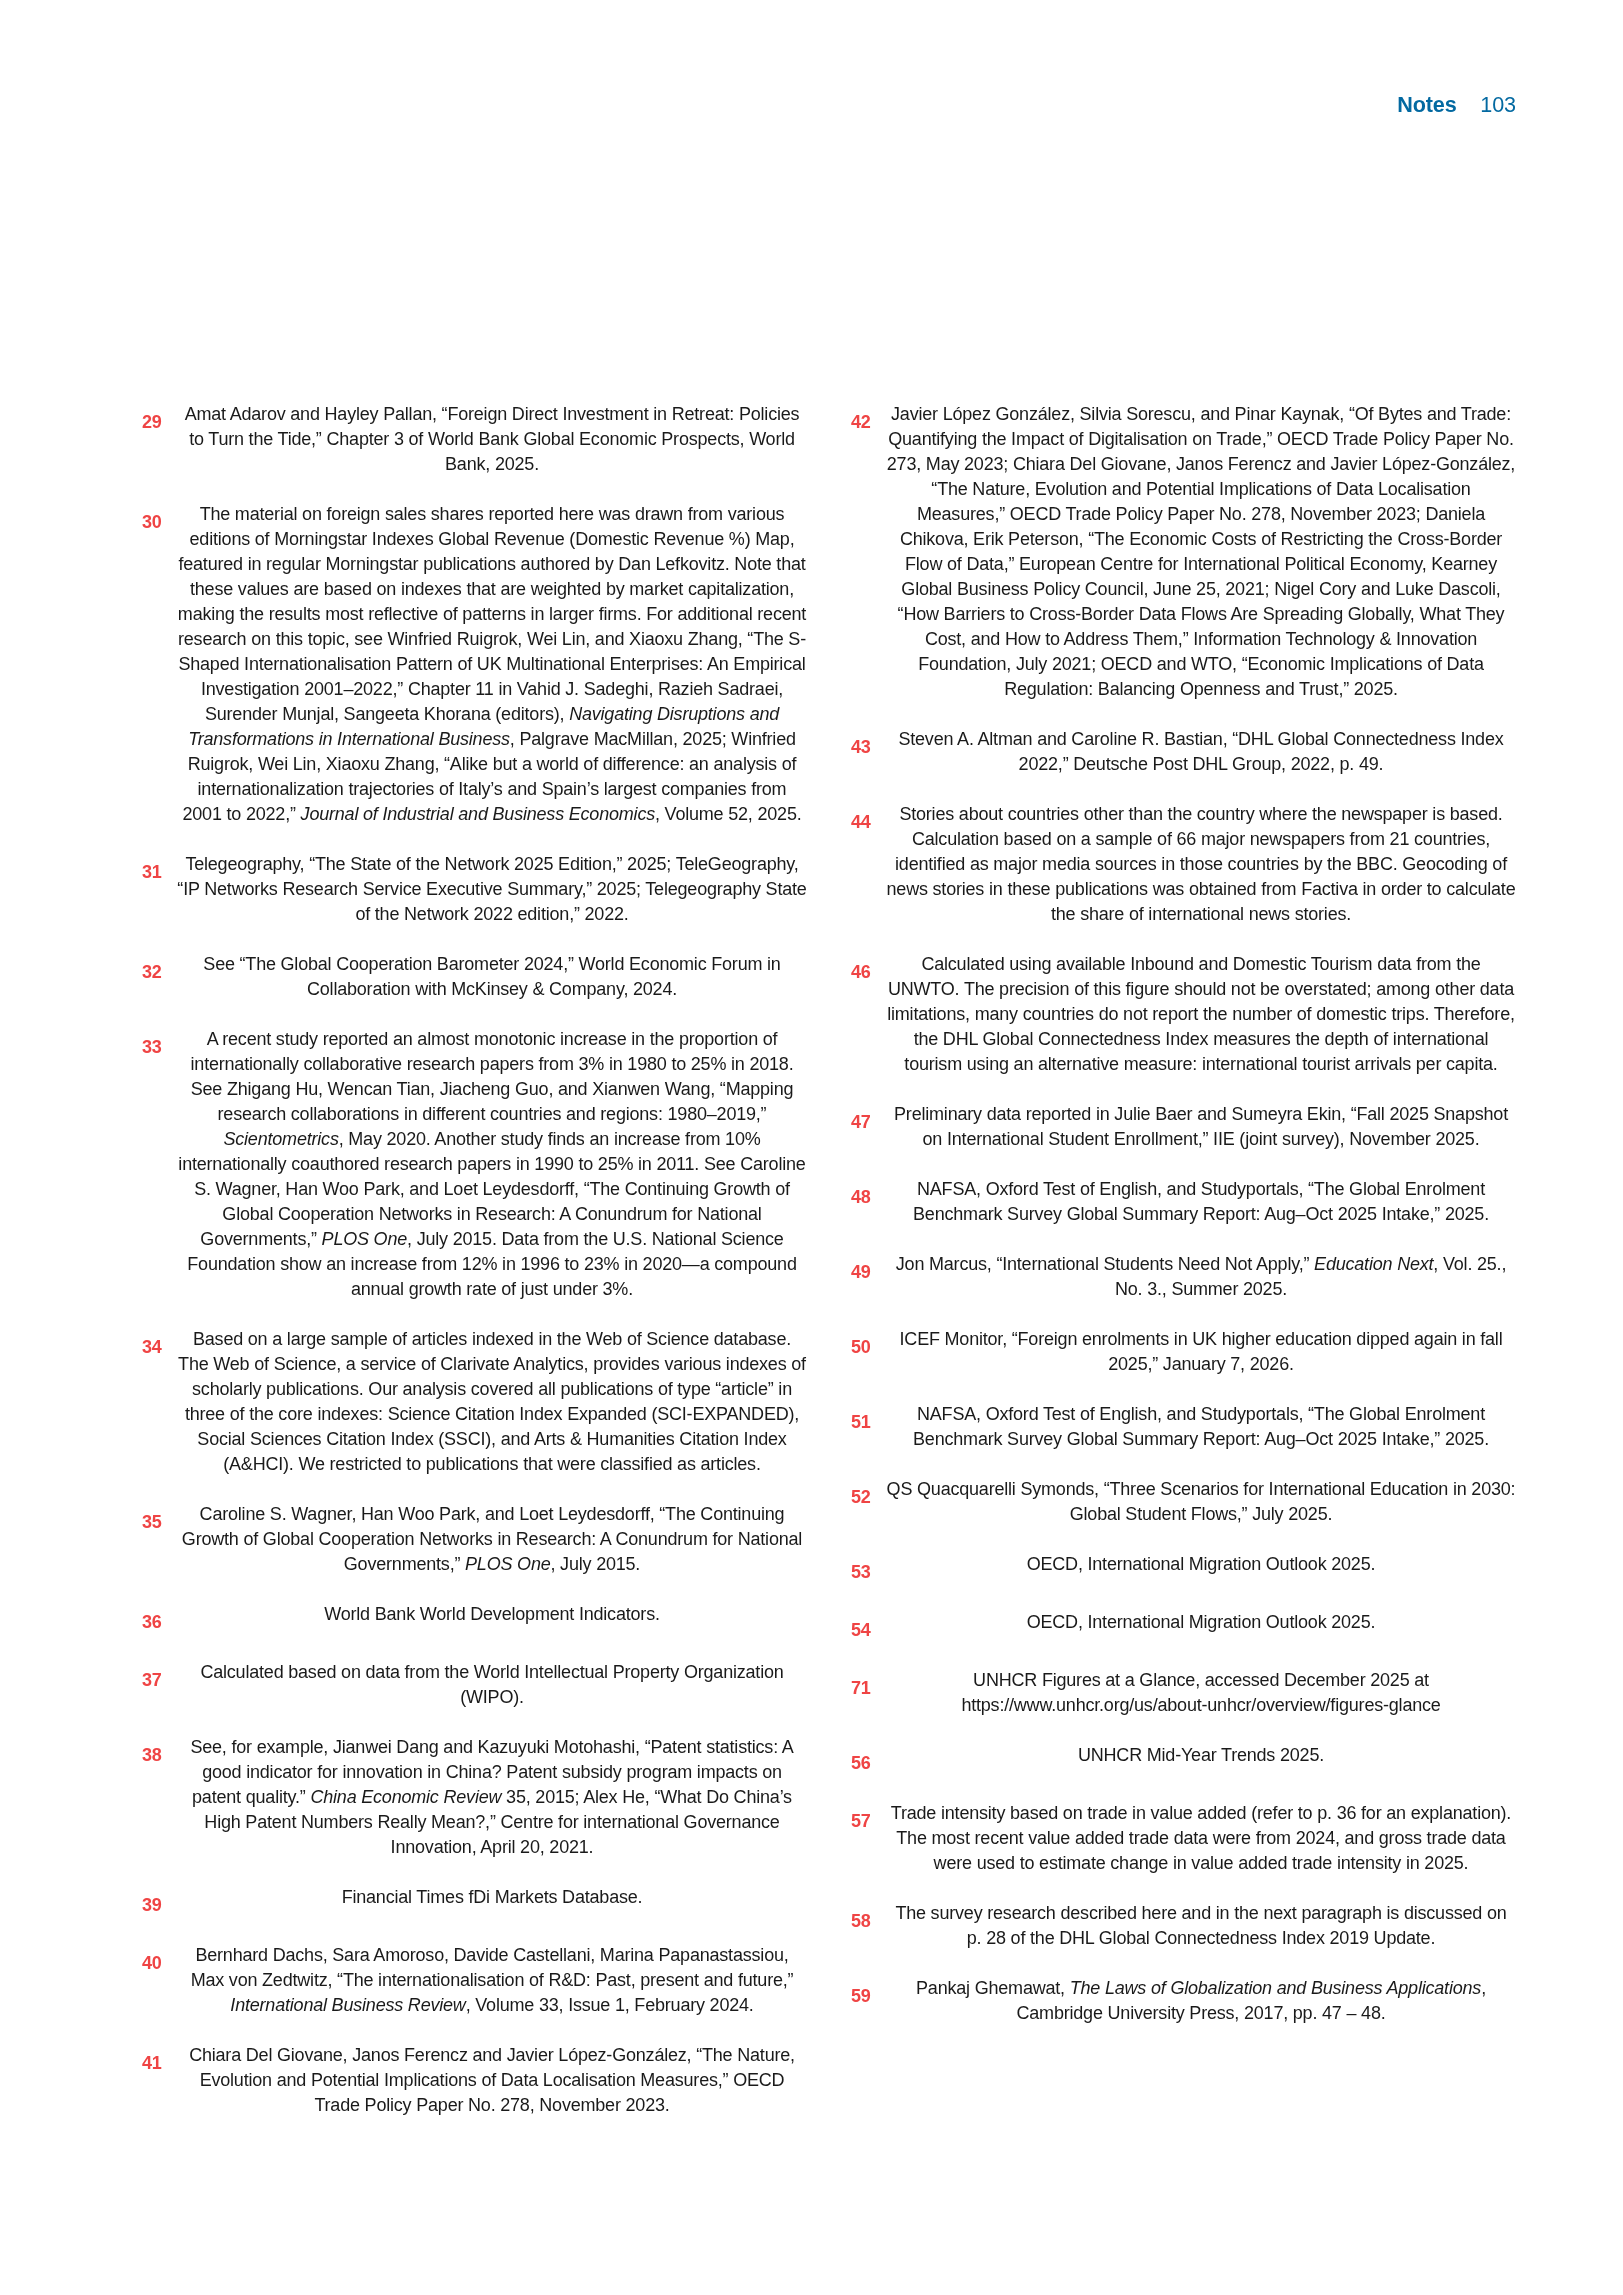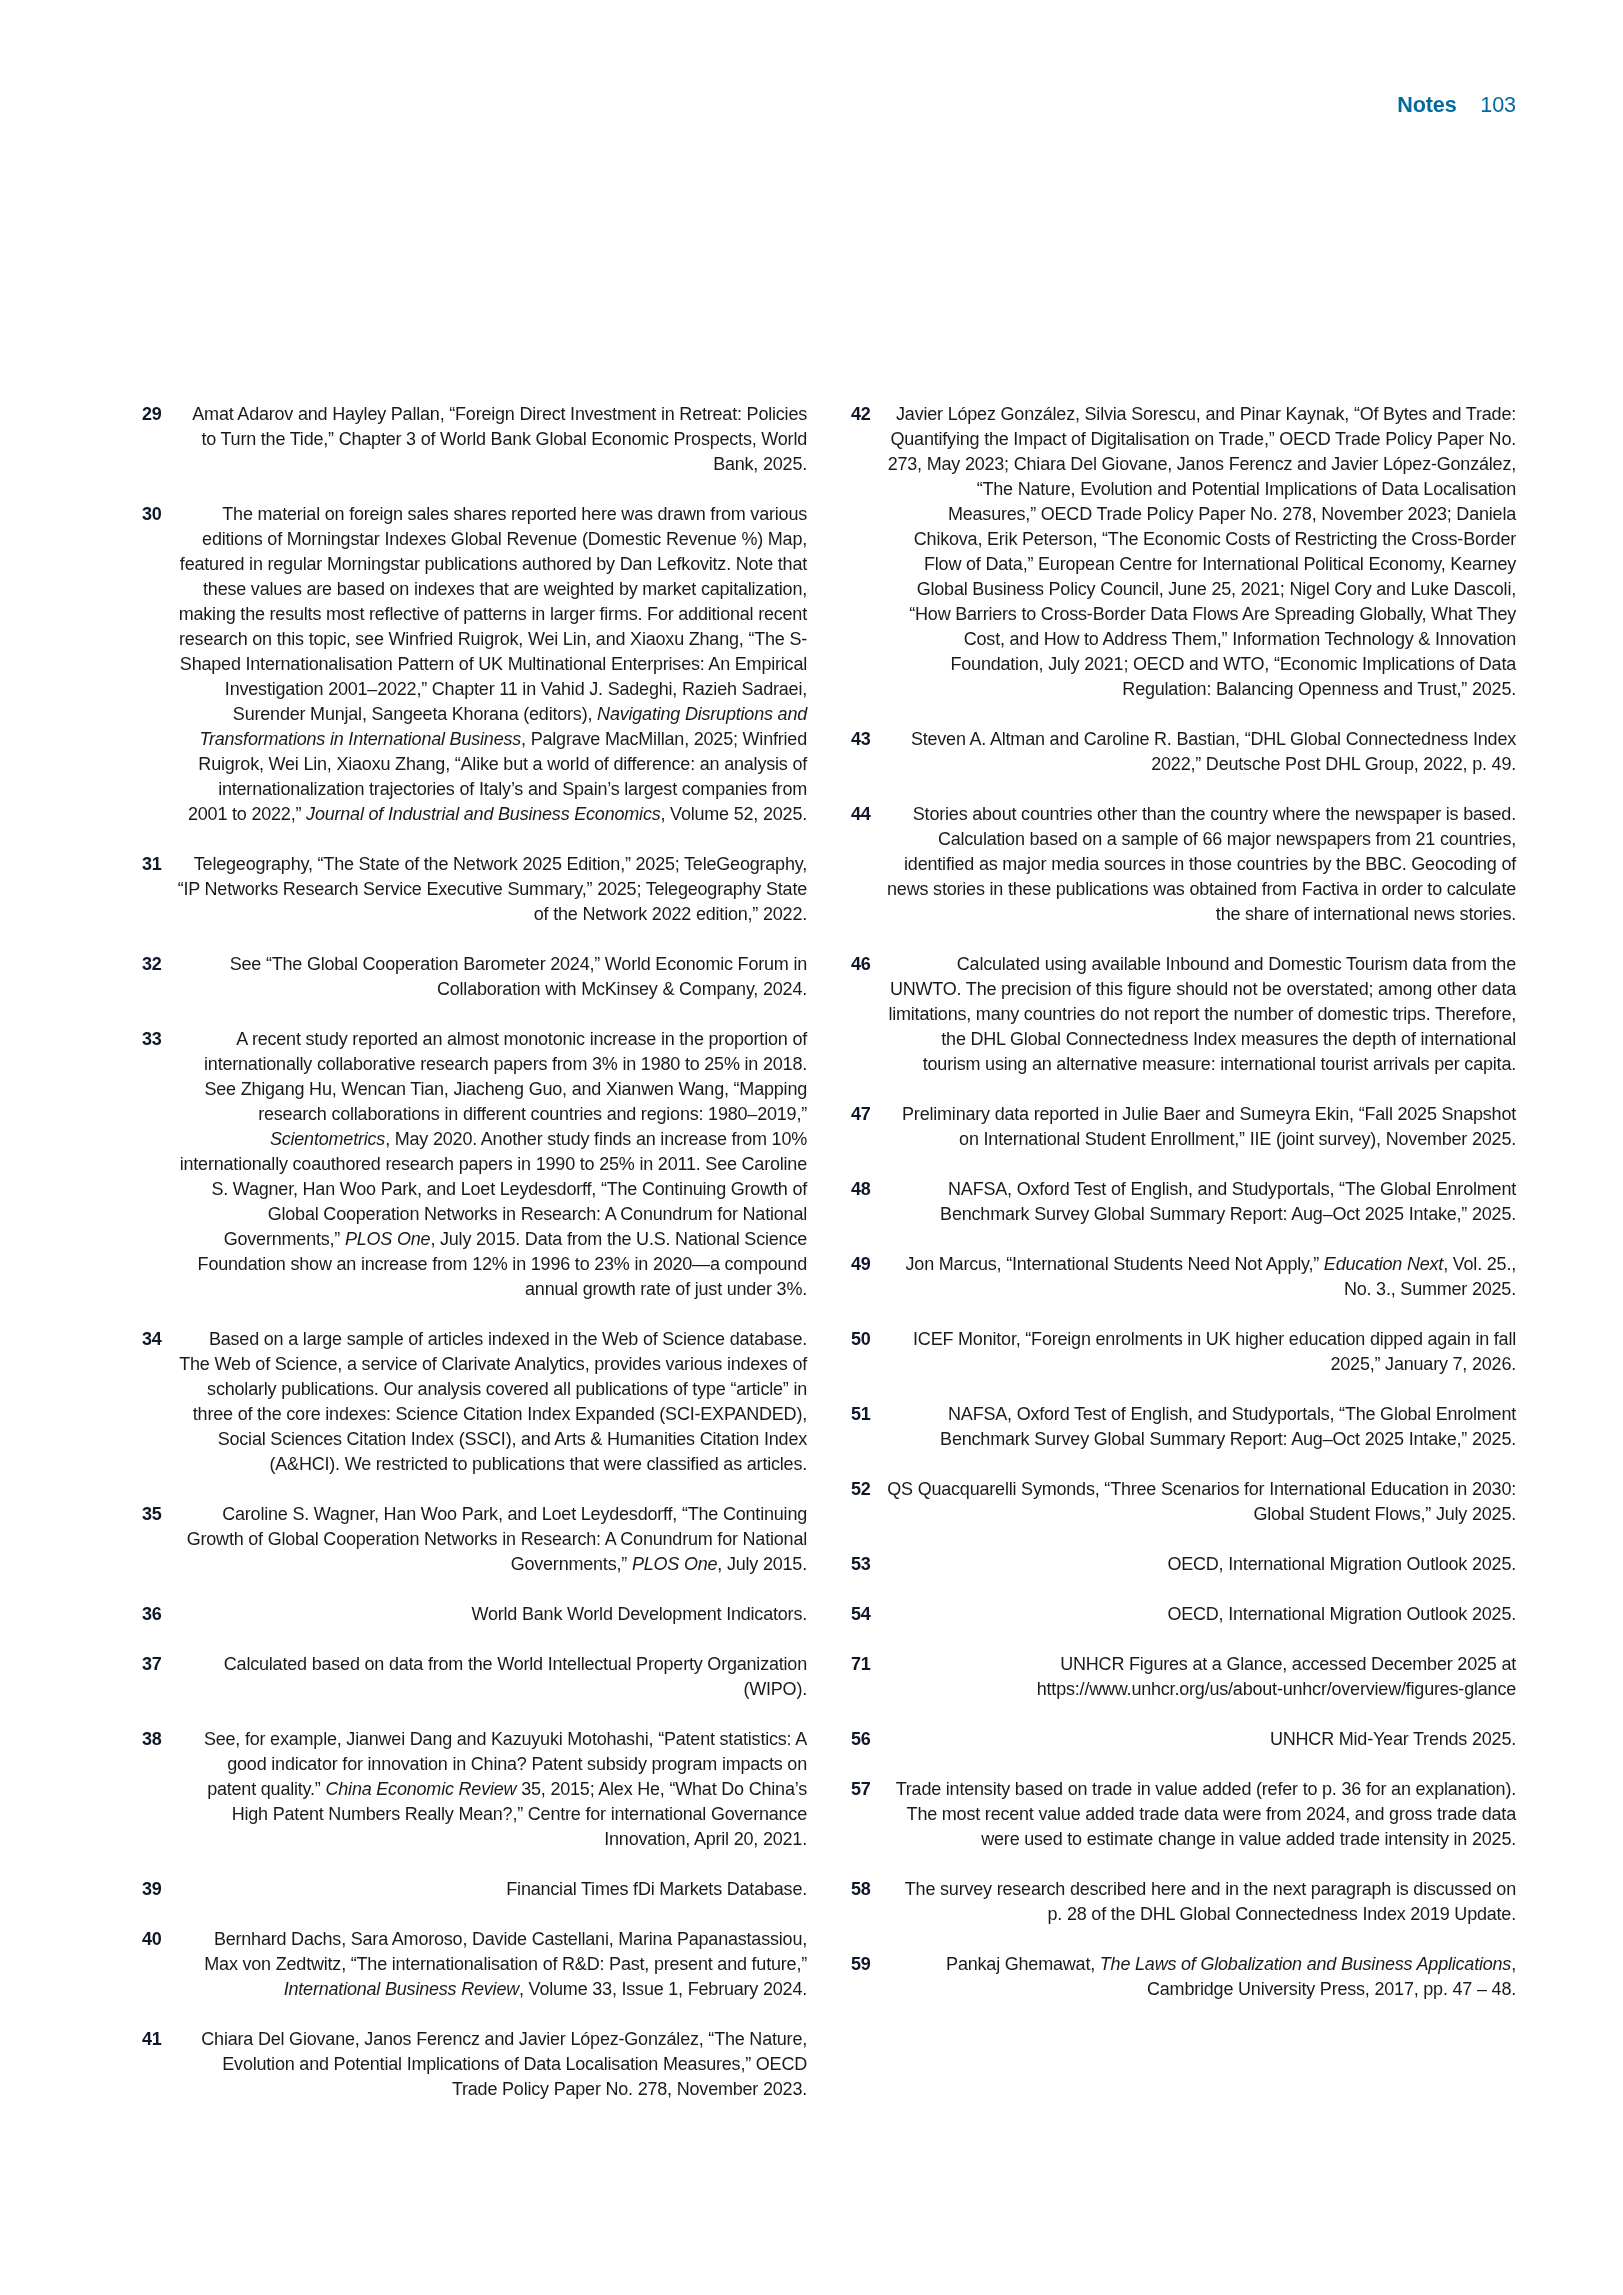--- a/index.html
+++ b/index.html
@@ -48,25 +48,26 @@
     align-items: flex-start;
     margin-bottom: 25px;
     font-size: 18px;
     line-height: 25px;
     letter-spacing: -0.2px;
   }
   .note-num {
     flex: none;
     width: 35px;
     font-weight: 700;
-    color: #0f172a;
+    color: #ef4444;
+    margin-top: 8px;
   }
   .note-body {
     flex: 1;
-    text-align: right;
+    text-align: center;
   }
   .note-body em {
     font-style: italic;
   }
 </style>
 </head>
 <body>
 
 <div class="page">
 

